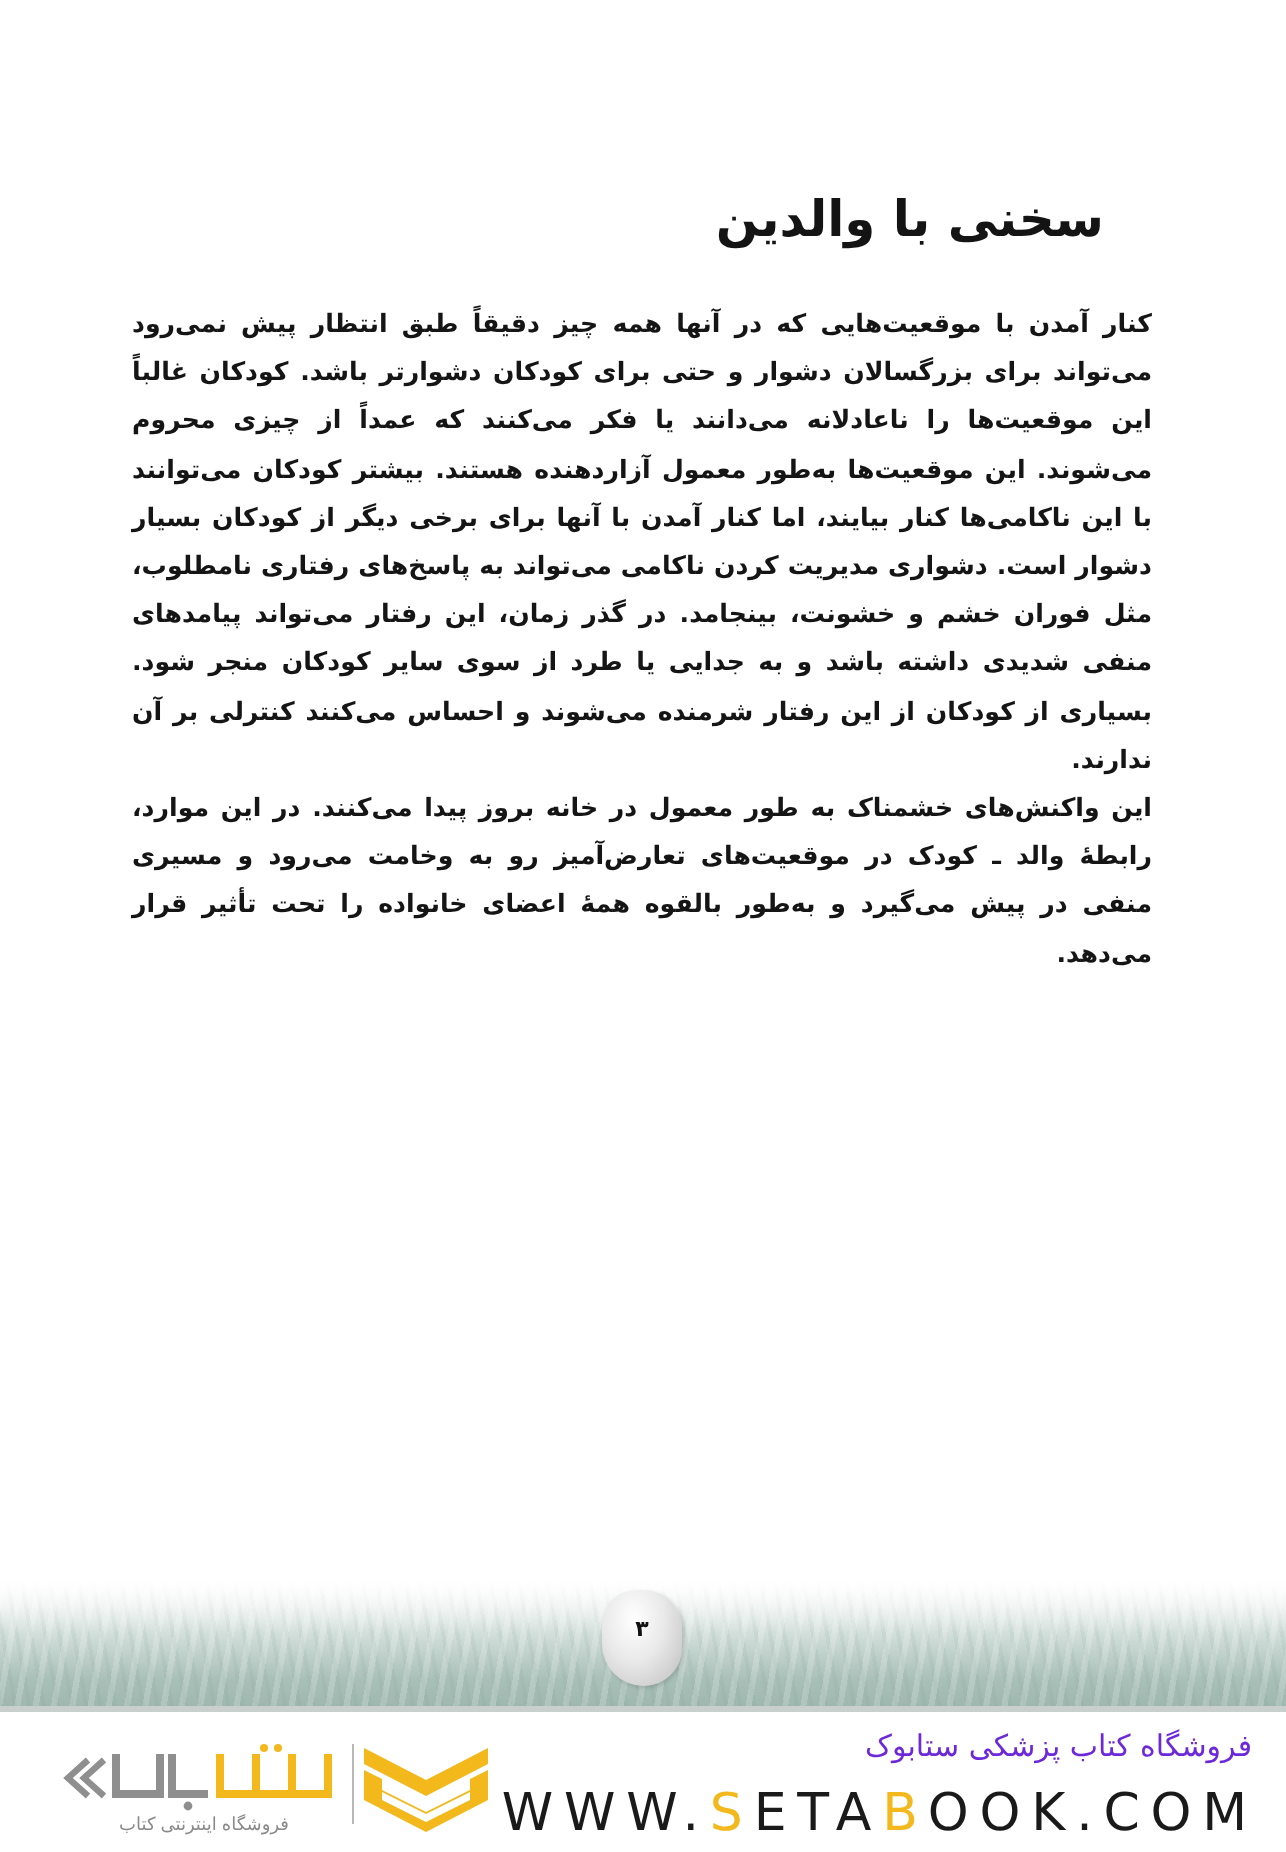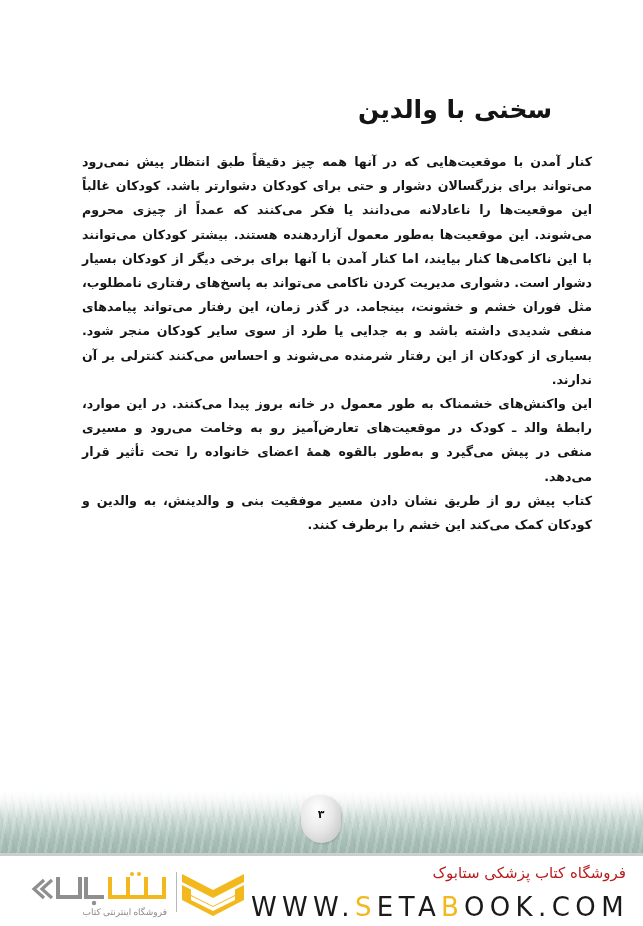--- a/index.html
+++ b/index.html
@@ -23,21 +23,21 @@
       font-weight: bold;
       font-size: 25px;
       direction: rtl;
       color: #141414;
       margin: 0;
       line-height: 36px;
     }
     .body-text {
       position: absolute;
       top: 150px;
-      left: 82px;
+      left: 66px;
       width: 510px;
       direction: rtl;
       text-align: justify;
       font-family: "DejaVu Sans", sans-serif;
       font-weight: bold;
       font-size: 12.6px;
       line-height: 24.2px;
       color: #151515;
     }
     .body-text p {
@@ -93,21 +93,21 @@
       height: 70px;
       background: #ffffff;
     }
     .store-name {
       position: absolute;
       right: 17px;
       top: 864px;
       direction: rtl;
       font-family: "DejaVu Sans", sans-serif;
       font-size: 15px;
-      color: #b91c1c;
+      color: #6d28d9;
     }
     .store-url {
       position: absolute;
       right: 14px;
       top: 892px;
       font-family: "DejaVu Sans", sans-serif;
       font-size: 26px;
       letter-spacing: 5.4px;
       color: #1a1a1a;
     }
@@ -127,36 +127,35 @@
       top: 872px;
       width: 1px;
       height: 40px;
       background: #b8b8b8;
     }
     .logo-tagline {
       position: absolute;
       left: 37px;
       top: 907px;
       width: 130px;
-      text-align: right;
+      text-align: center;
       direction: rtl;
-      font-family: Liberation Serif, serif;
+      font-family: Liberation Sans, sans-serif;
       font-size: 9px;
       color: #8a8a8a;
     }
   </style>
 </head>
 <body>
 
 <h1 class="page-title">سخنی با والدین</h1>
 
 <div class="body-text">
   <p>کنار آمدن با موقعیت‌هایی که در آنها همه چیز دقیقاً طبق انتظار پیش نمی‌رود می‌تواند برای بزرگسالان دشوار و حتی برای کودکان دشوارتر باشد. کودکان غالباً این موقعیت‌ها را ناعادلانه می‌دانند یا فکر می‌کنند که عمداً از چیزی محروم می‌شوند. این موقعیت‌ها به‌طور معمول آزاردهنده هستند. بیشتر کودکان می‌توانند با این ناکامی‌ها کنار بیایند، اما کنار آمدن با آنها برای برخی دیگر از کودکان بسیار دشوار است. دشواری مدیریت کردن ناکامی می‌تواند به پاسخ‌های رفتاری نامطلوب، مثل فوران خشم و خشونت، بینجامد. در گذر زمان، این رفتار می‌تواند پیامدهای منفی شدیدی داشته باشد و به جدایی یا طرد از سوی سایر کودکان منجر شود. بسیاری از کودکان از این رفتار شرمنده می‌شوند و احساس می‌کنند کنترلی بر آن ندارند.</p>
   <p>این واکنش‌های خشمناک به طور معمول در خانه بروز پیدا می‌کنند. در این موارد، رابطهٔ والد ـ کودک در موقعیت‌های تعارض‌آمیز رو به وخامت می‌رود و مسیری منفی در پیش می‌گیرد و به‌طور بالقوه همهٔ اعضای خانواده را تحت تأثیر قرار می‌دهد.</p>
-  <p>کتاب پیش رو از طریق نشان دادن مسیر موفقیت بنی و والدینش، به والدین و کودکان کمک می‌کند این خشم را برطرف کنند.</p>
 </div>
 
 <div class="band"></div>
 <div class="band-line"></div>
 
 <div class="page-number-bubble">
   <div class="page-number">۳</div>
 </div>
 
 <div class="footer"></div>

